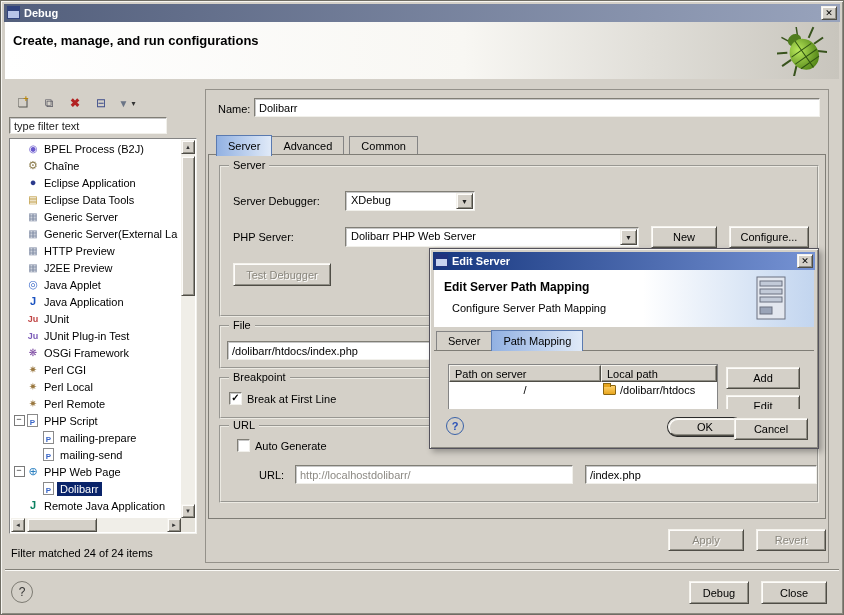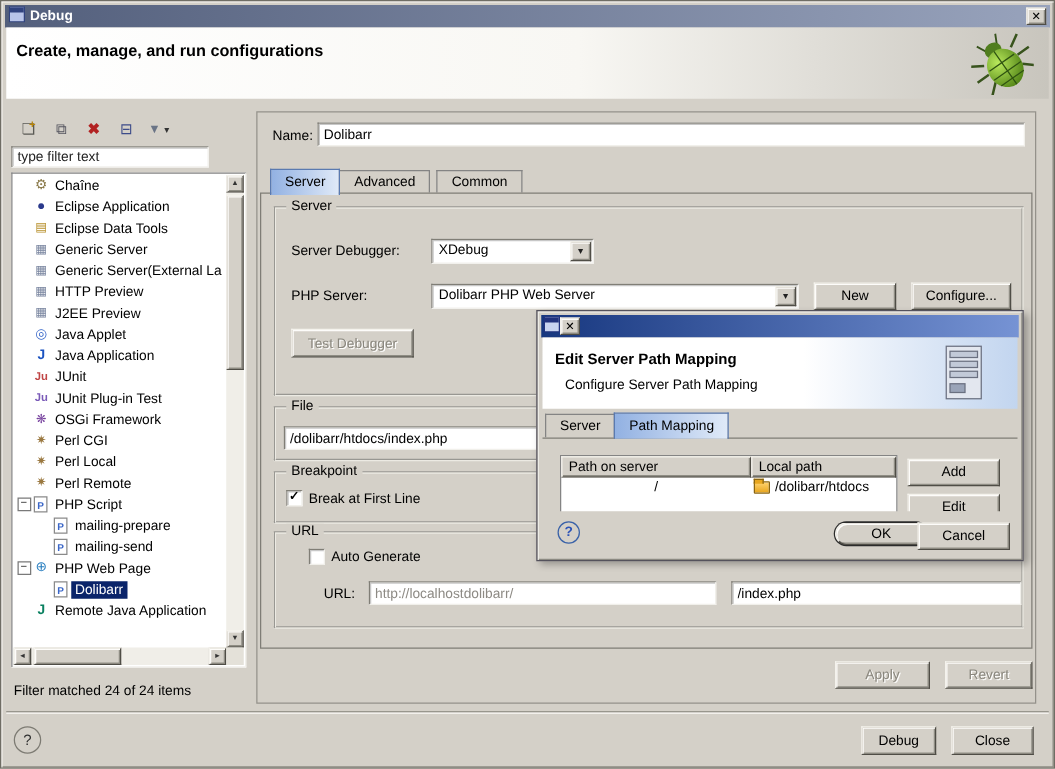--- a/index.html
+++ b/index.html
@@ -241,20 +241,25 @@
         </button>
 
         <button class="tb-btn">
           <span class="tb-icon" data-icon="filter-icon"></span>
         </button>
       </div>
     <input class="filter-input sunken" value="type filter text" style="">
     <div class="tree-frame">
       <div class="tree-body">
 
+          <div class="tree-row" data-depth="1">
+            <span class="expander"></span>
+            <span class="tree-icon" data-icon="bpel-icon"></span>
+            <span class="tree-label">BPEL Process (B2J)</span>
+          </div>
 
           <div class="tree-row" data-depth="1">
             <span class="expander"></span>
             <span class="tree-icon" data-icon="chain-icon"></span>
             <span class="tree-label">Chaîne</span>
           </div>
 
           <div class="tree-row" data-depth="1">
             <span class="expander"></span>
             <span class="tree-icon" data-icon="eclipse-app-icon"></span>
@@ -450,21 +455,21 @@
         <div class="check-row" style="left:8px;top:13px;">
           <span class="checkbox">
               <span class="check-glyph">✓</span>
             </span>
           <span>Break at First Line</span>
         </div>
       </div>
 
       <div class="group group-url">
         <span class="group-label">URL</span>
-        <div class="check-row" style="left:10px;top:12px;padding-left:16px;">
+        <div class="check-row" style="left:0;top:12px;padding-left:16px;">
           <span class="checkbox"></span>
           <span>Auto Generate</span>
         </div>
         <span class="lbl" style="left:38px;top:42px;">URL:</span>
         <input class="url-base sunken" value="http://localhostdolibarr/" style="">
         <input class="url-path sunken" value="/index.php" style="">
       </div>
 
     </div>
 
@@ -473,20 +478,21 @@
   </div>
 
   <div class="dialog">
     <div class="dlg-titlebar">
       <span>
         <svg width="13" height="13">
             <rect x="0.5" y="0.5" width="12" height="12" fill="#c8d4f0" stroke="#22337e"></rect>
             <rect x="1" y="1" width="11" height="4" fill="#22337e"></rect>
           </svg>
       </span>
+      <span class="title-text dlg-title">Edit Server</span>
       <button class="title-close raised btn">
           <span>✕</span>
         </button>
     </div>
     <div class="dlg-banner">
       <div class="dlg-heading">Edit Server Path Mapping</div>
       <div class="dlg-subheading">Configure Server Path Mapping</div>
       <span class="server-img">
         <svg width="34" height="44" viewBox="0 0 34 44">
           <rect x="3" y="1" width="28" height="42" fill="#e3e7ef" stroke="#6a7080"></rect>

